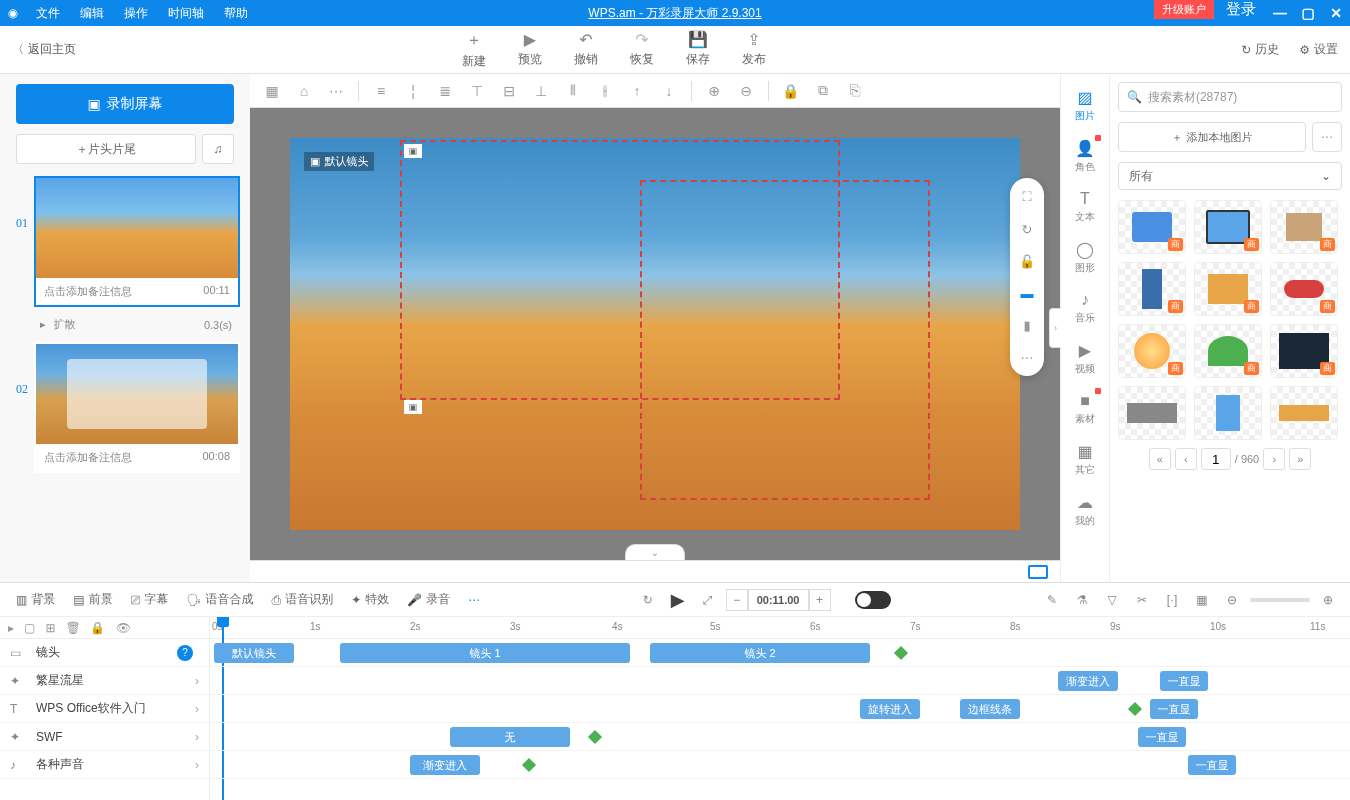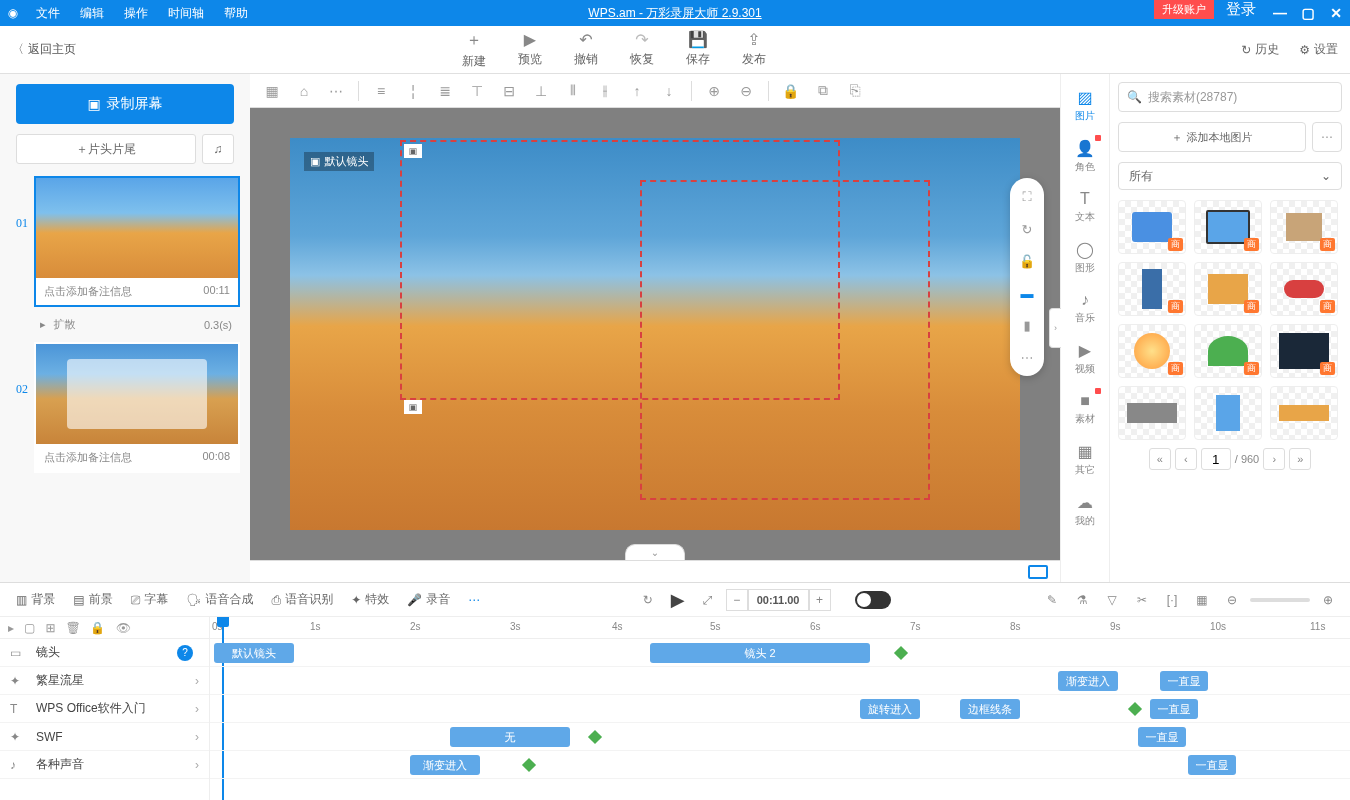--- a/index.html
+++ b/index.html
@@ -487,20 +487,21 @@
         <span class="tl-tick" style="left:600px">6s</span>
         <span class="tl-tick" style="left:700px">7s</span>
         <span class="tl-tick" style="left:800px">8s</span>
         <span class="tl-tick" style="left:900px">9s</span>
         <span class="tl-tick" style="left:1000px">10s</span>
         <span class="tl-tick" style="left:1100px">11s</span>
       </div>
       <div class="tl-playhead"></div>
       <div class="tl-row">
         <div class="tl-clip" style="left:4px;width:80px">默认镜头</div>
+        <div class="tl-clip" style="left:130px;width:290px">镜头 1</div>
         <div class="tl-clip" style="left:440px;width:220px">镜头 2</div>
         <div class="tl-diamond" style="left:686px"></div>
       </div>
       <div class="tl-row">
         <div class="tl-clip" style="left:848px;width:60px">渐变进入</div>
         <div class="tl-clip" style="left:950px;width:48px">一直显</div>
       </div>
       <div class="tl-row">
         <div class="tl-clip" style="left:650px;width:60px">旋转进入</div>
         <div class="tl-clip" style="left:750px;width:60px">边框线条</div>

